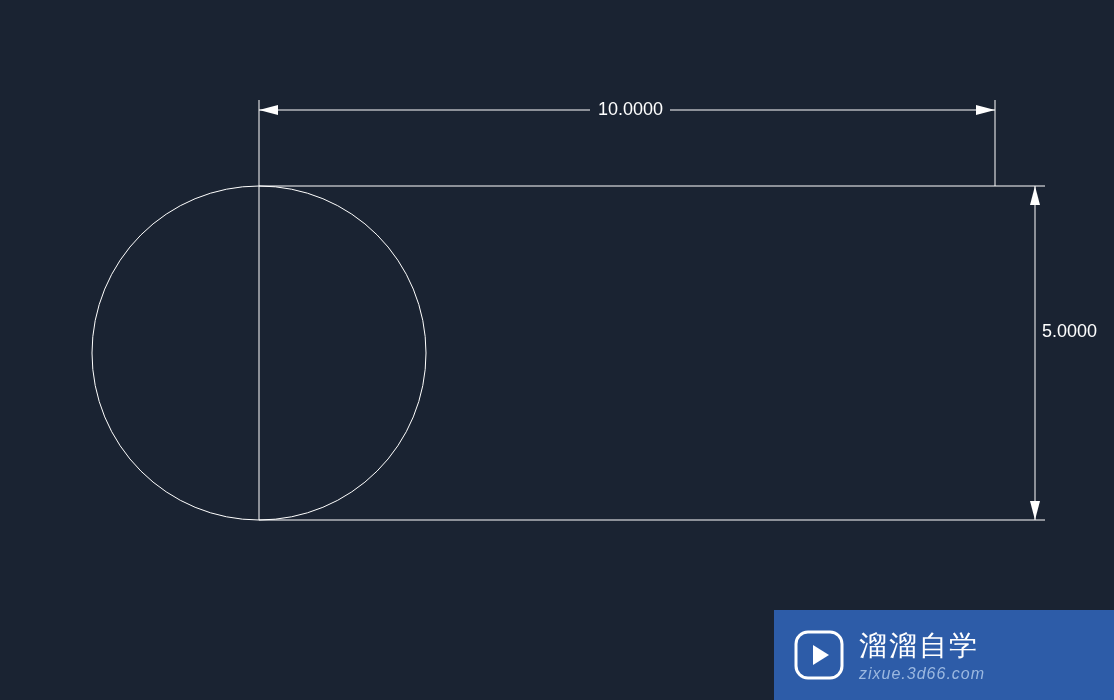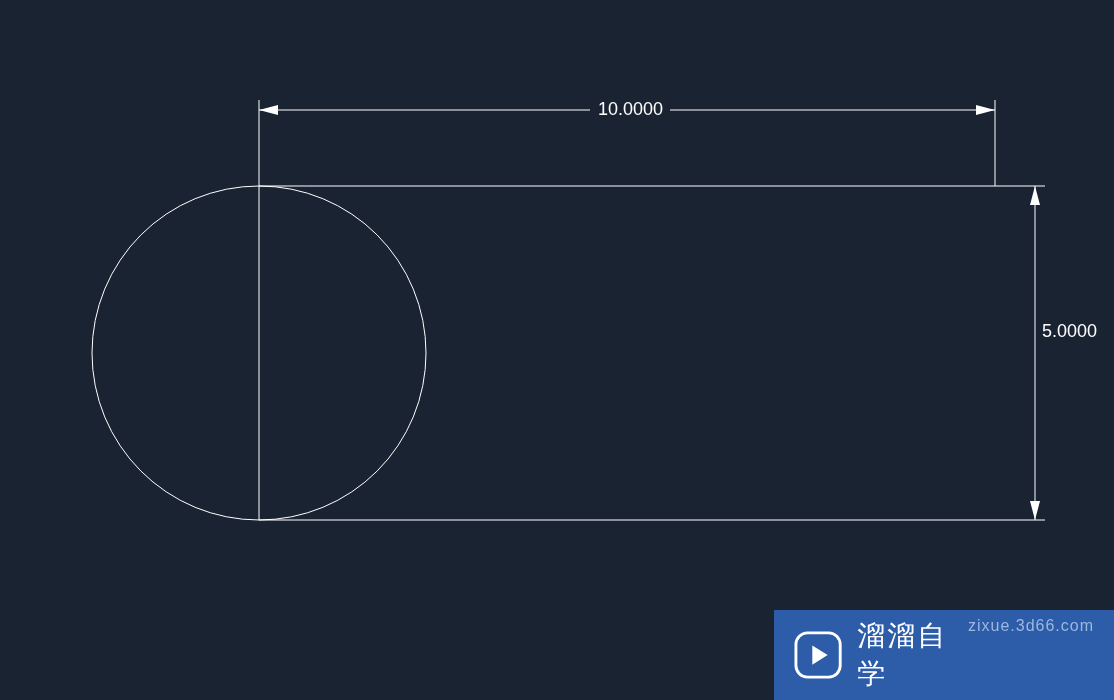--- a/index.html
+++ b/index.html
@@ -39,31 +39,32 @@
       padding: 0 20px;
     }
     .watermark-icon {
       width: 50px;
       height: 50px;
       margin-right: 15px;
     }
     .watermark-text {
       color: #ffffff;
       display: flex;
-      flex-direction: row;
+      flex-direction: column;
     }
     .watermark-title {
       font-size: 28px;
       font-weight: normal;
       letter-spacing: 2px;
     }
     .watermark-url {
       font-size: 16px;
       color: #9bb8e0;
       letter-spacing: 1px;
+      font-style: italic;
     }
   </style>
 </head>
 <body>
 
 <svg class="drawing-area" viewBox="0 0 1114 700">
 
   <circle cx="259" cy="353" r="167" fill="none" stroke="#ffffff" stroke-width="1"></circle>
 
   <line x1="259" y1="186" x2="259" y2="520" stroke="#ffffff" stroke-width="1"></line>

